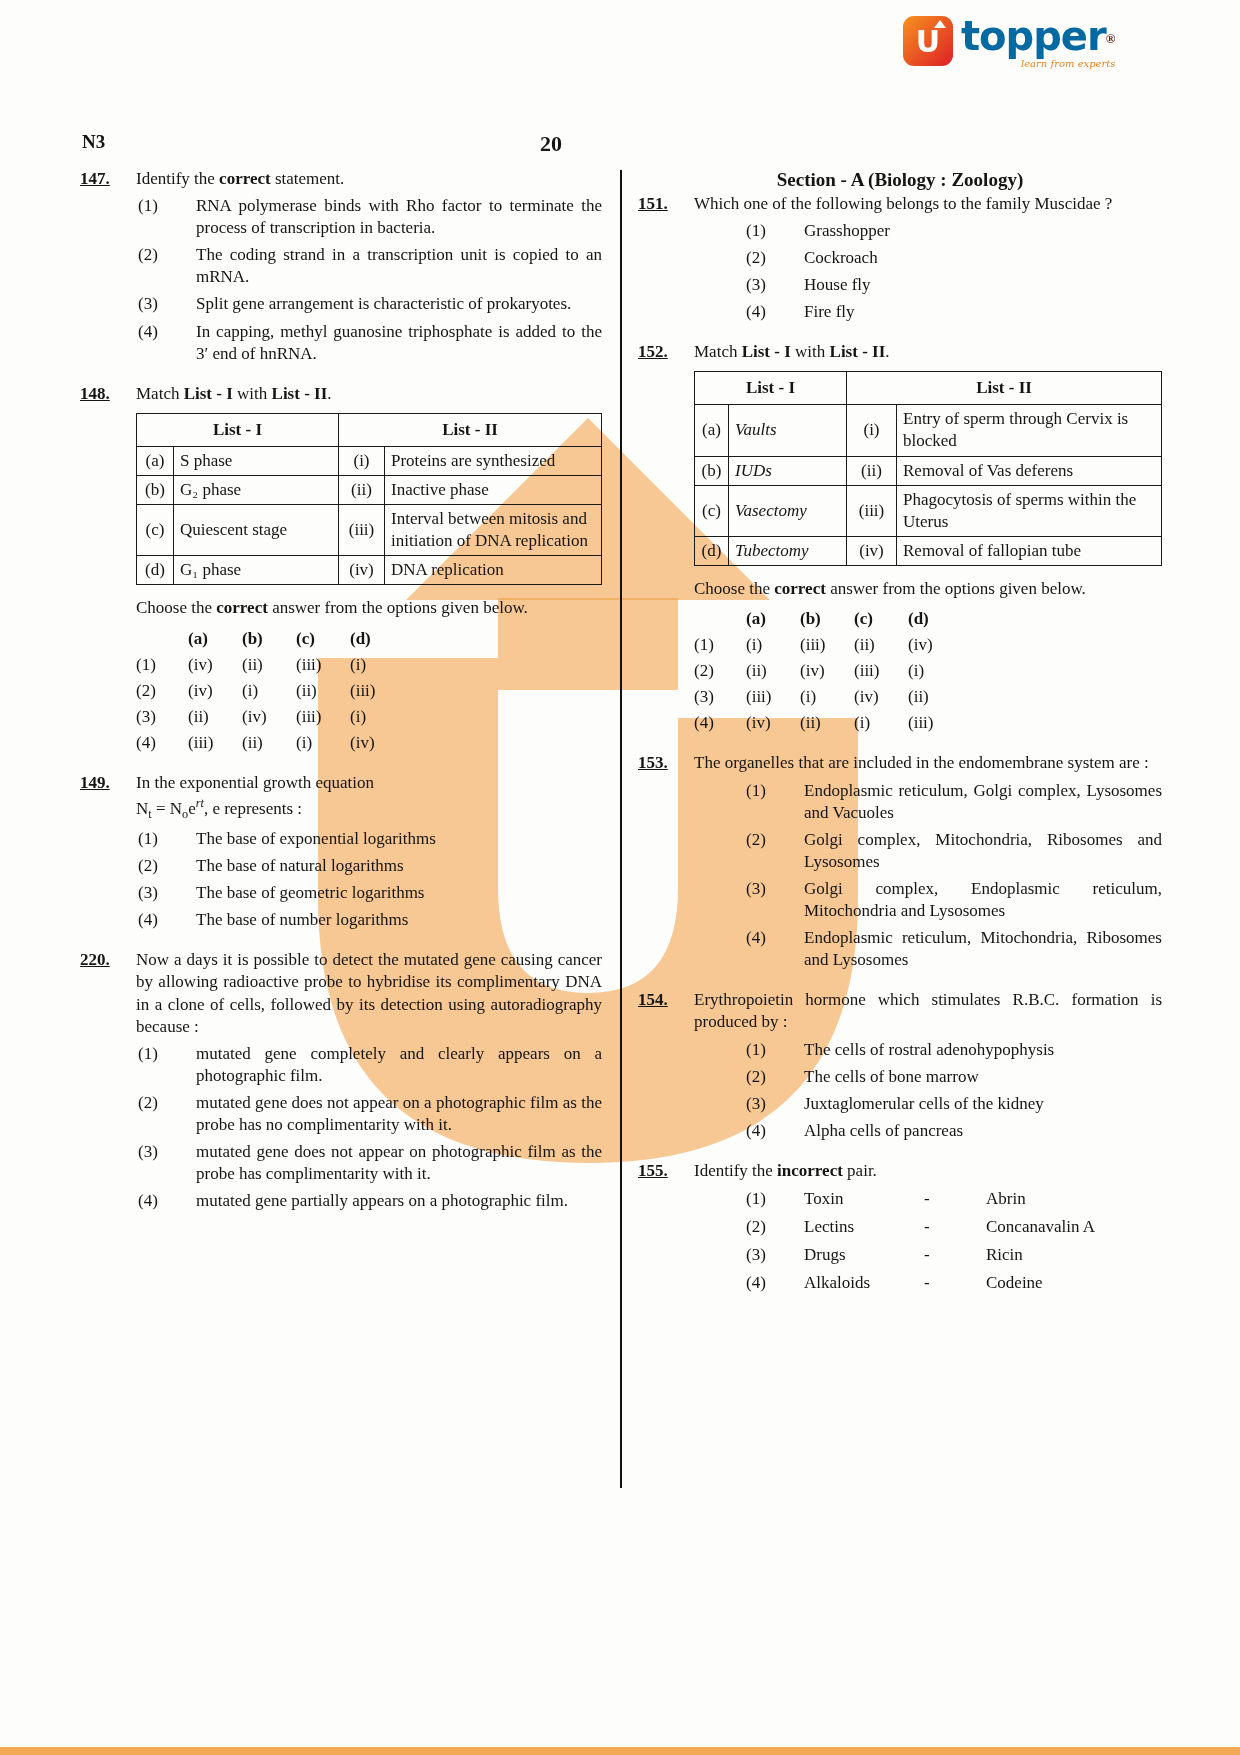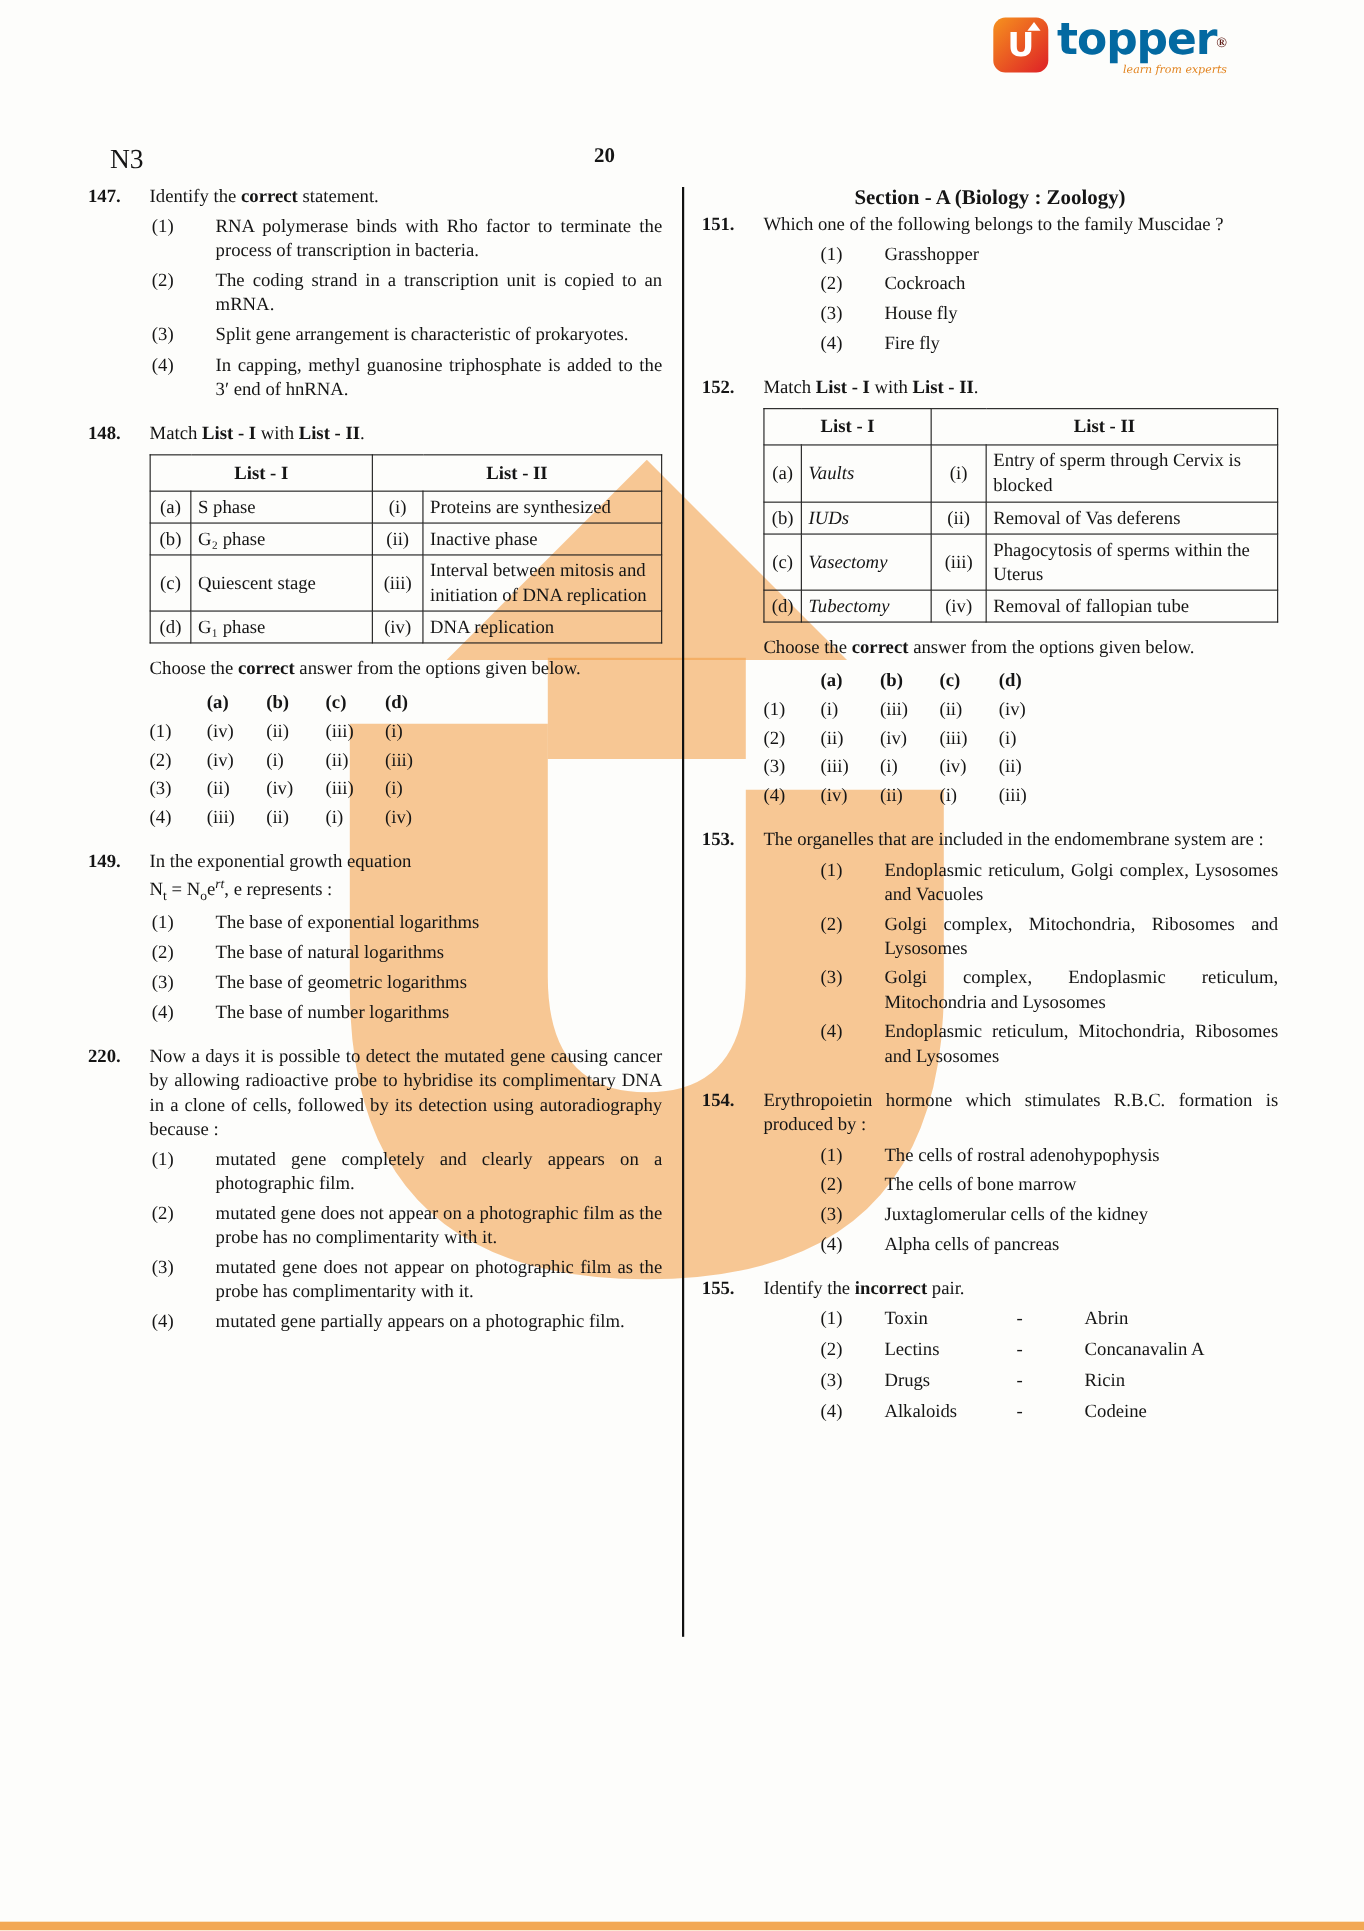--- a/index.html
+++ b/index.html
@@ -28,33 +28,33 @@
     border-left:6px solid transparent; border-right:6px solid transparent;
     border-bottom:8px solid #ffffff; }
   .logo-textwrap { margin-left:8px; }
   .logo-brand { font-family:"DejaVu Sans", sans-serif; font-weight:800;
     font-size:40px; line-height:1; color:#0369a1; letter-spacing:-1px; }
   .logo-reg { font-size:13px; vertical-align:super; color:#5e1b15; font-weight:bold; }
   .logo-tagline { font-family:"DejaVu Serif", serif; font-style:italic;
     font-size:10px; color:#e2831e; text-align:right; margin-top:1px; }
 
   
-  .paper-code { position:absolute; left:82px; top:130px; font-weight:normal; font-size:25px; z-index:2;margin-left:18px; }
-  .page-number { position:absolute; left:540px; top:130px; font-weight:bold; font-size:19px; z-index:2; }
+  .paper-code { position:absolute; left:82px; top:130px; font-weight:bold; font-size:19px; z-index:2; }
+  .page-number { position:absolute; left:540px; top:130px; font-weight:bold; font-size:22px; z-index:2; }
 
   .divider { position:absolute; left:620px; top:170px; width:1.6px; height:1318px; background:#111; z-index:2; }
 
   .col { position:absolute; top:168px; z-index:2; }
   .col-left { left:80px; width:522px; }
   .col-right { left:638px; width:524px; }
 
   .section-heading { text-align:center; font-weight:bold; font-size:19px; }
 
   .q { display:flex; margin-bottom:18px; }
-  .qnum { flex:0 0 56px; font-weight:bold; }
+  .qnum { flex:0 0 56px; font-weight:bold;text-decoration:underline; }
   .qbody { flex:1; min-width:0; }
   .qtext { text-align:justify; }
   .b { font-weight:bold; }
 
   .opt { display:flex; margin-top:5px; padding-left:2px; }
   .col-right .opt { padding-left:52px; }
   .ol { flex:0 0 58px; }
   .ot { flex:1; text-align:justify; }
 
   

